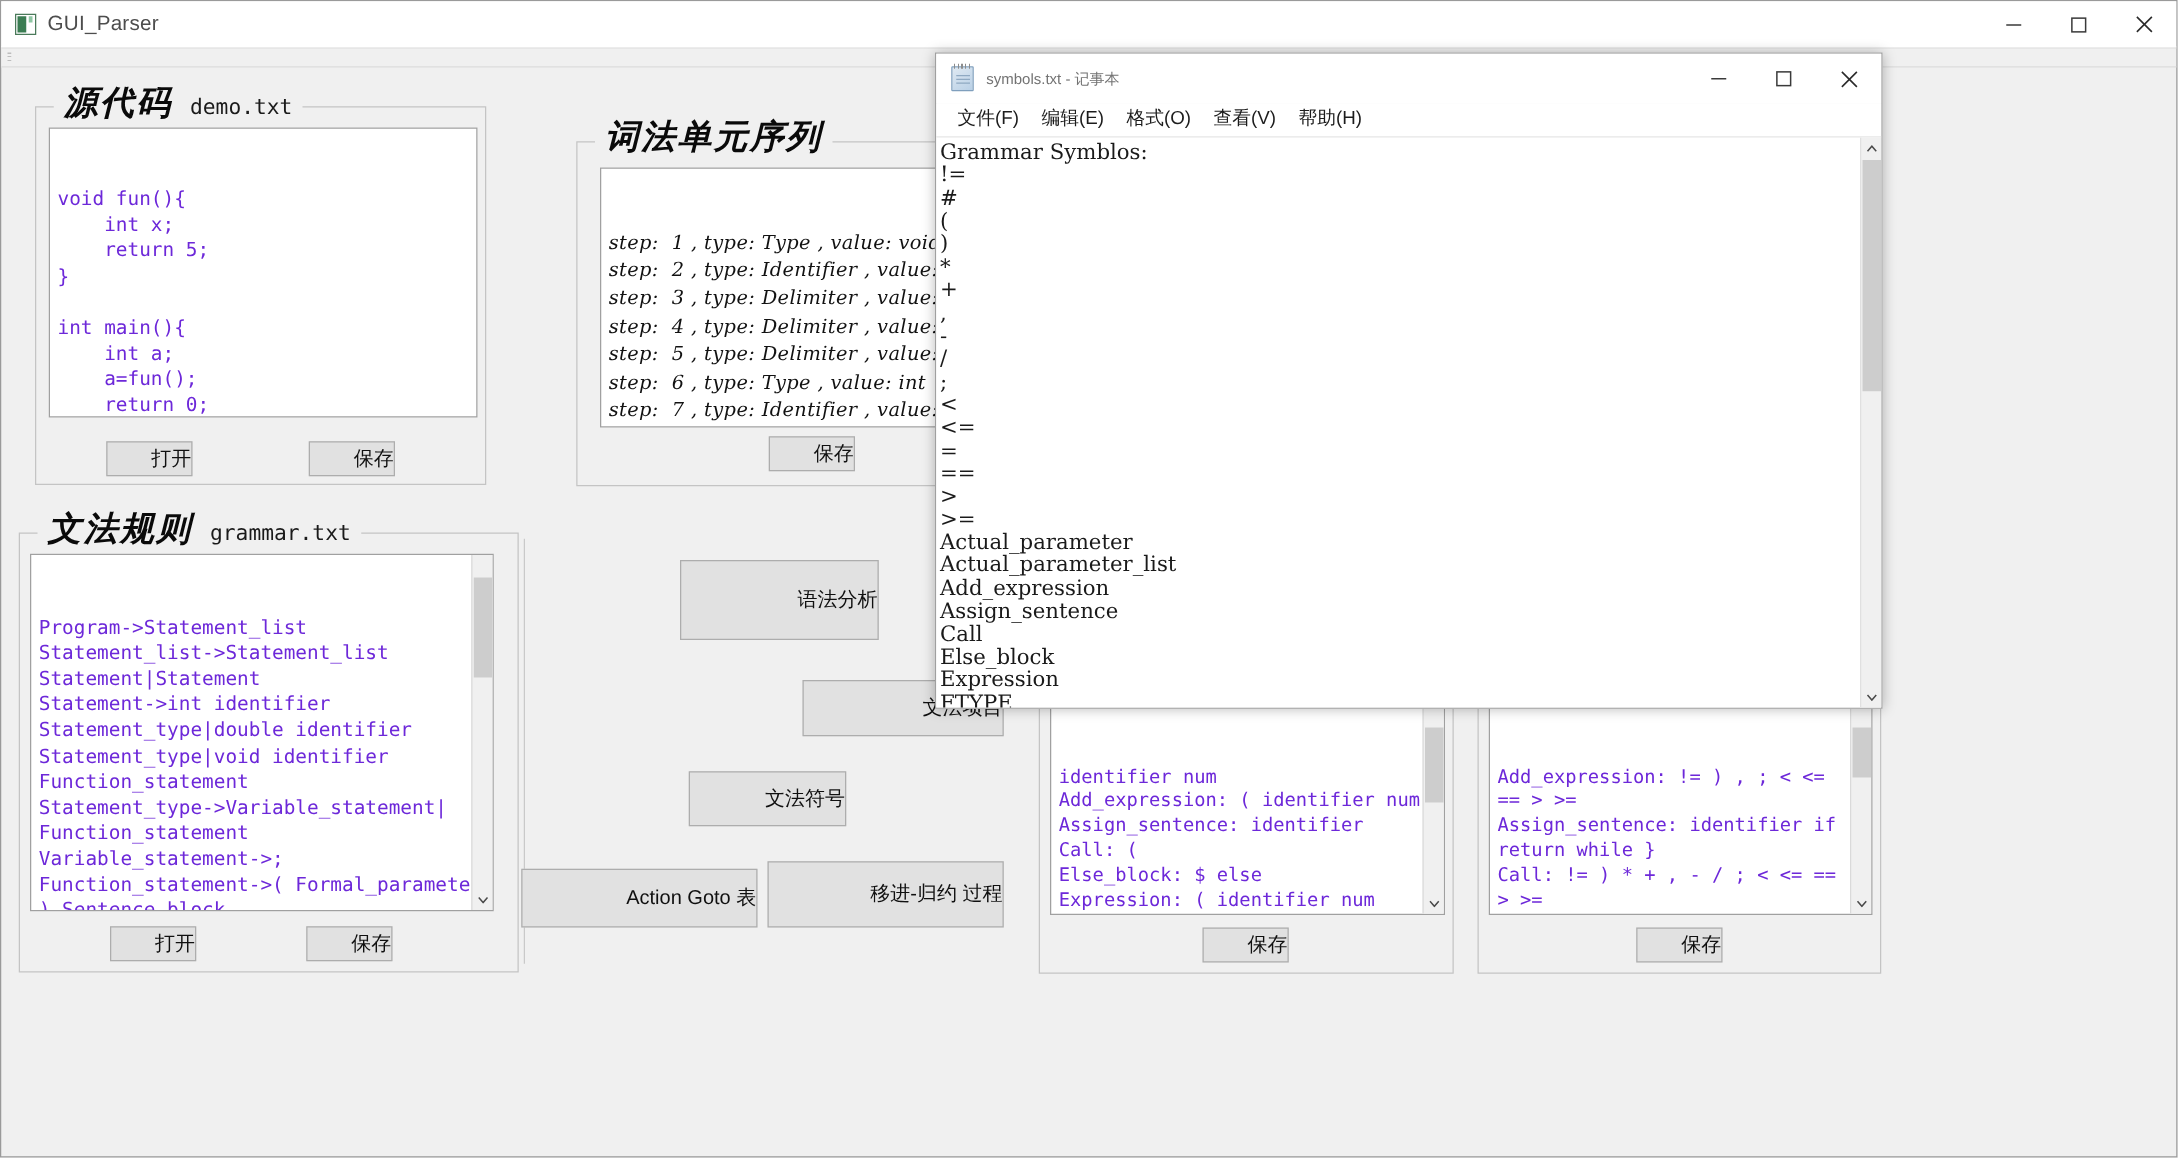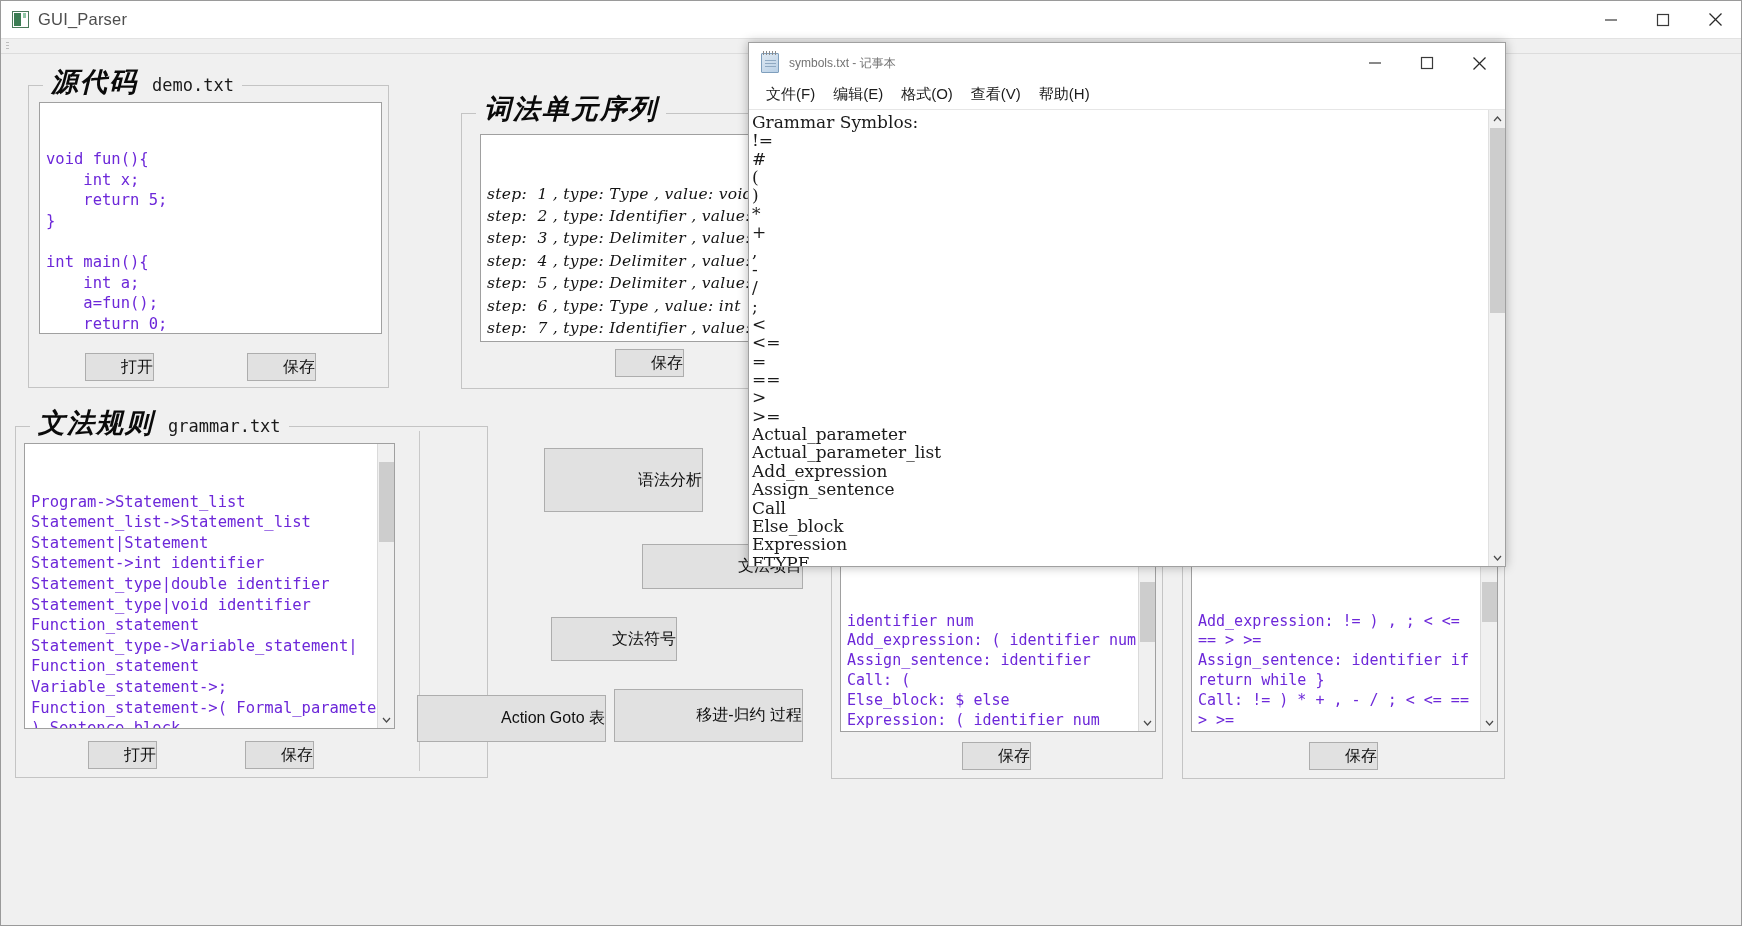--- a/index.html
+++ b/index.html
@@ -267,21 +267,21 @@
 }</div>
     </div>
     <div class="btn" style="left:56px; top:267px; width:69px; height:28px;">
       <span class="cn-song">打开</span>
     </div>
     <div class="btn" style="left:218px; top:267px; width:69px; height:28px;">
       <span class="cn-song">保存</span>
     </div>
   </div>
 
-  <div class="group" style="left:14px; top:425px; width:473px; height:352px;">
+  <div class="group" style="left:14px; top:425px; width:400px; height:352px;">
     <div class="legend">
       <span class="cn">文法规则</span>
       <span class="fn">grammar.txt</span>
     </div>
     <div class="textbox" style="left:8px; top:16px; width:371px; height:286px;">
       <div class="pad mono" style="padding-right:20px;">Program-&gt;Statement_list
 Statement_list-&gt;Statement_list
 Statement|Statement
 Statement-&gt;int identifier
 Statement_type|double identifier

